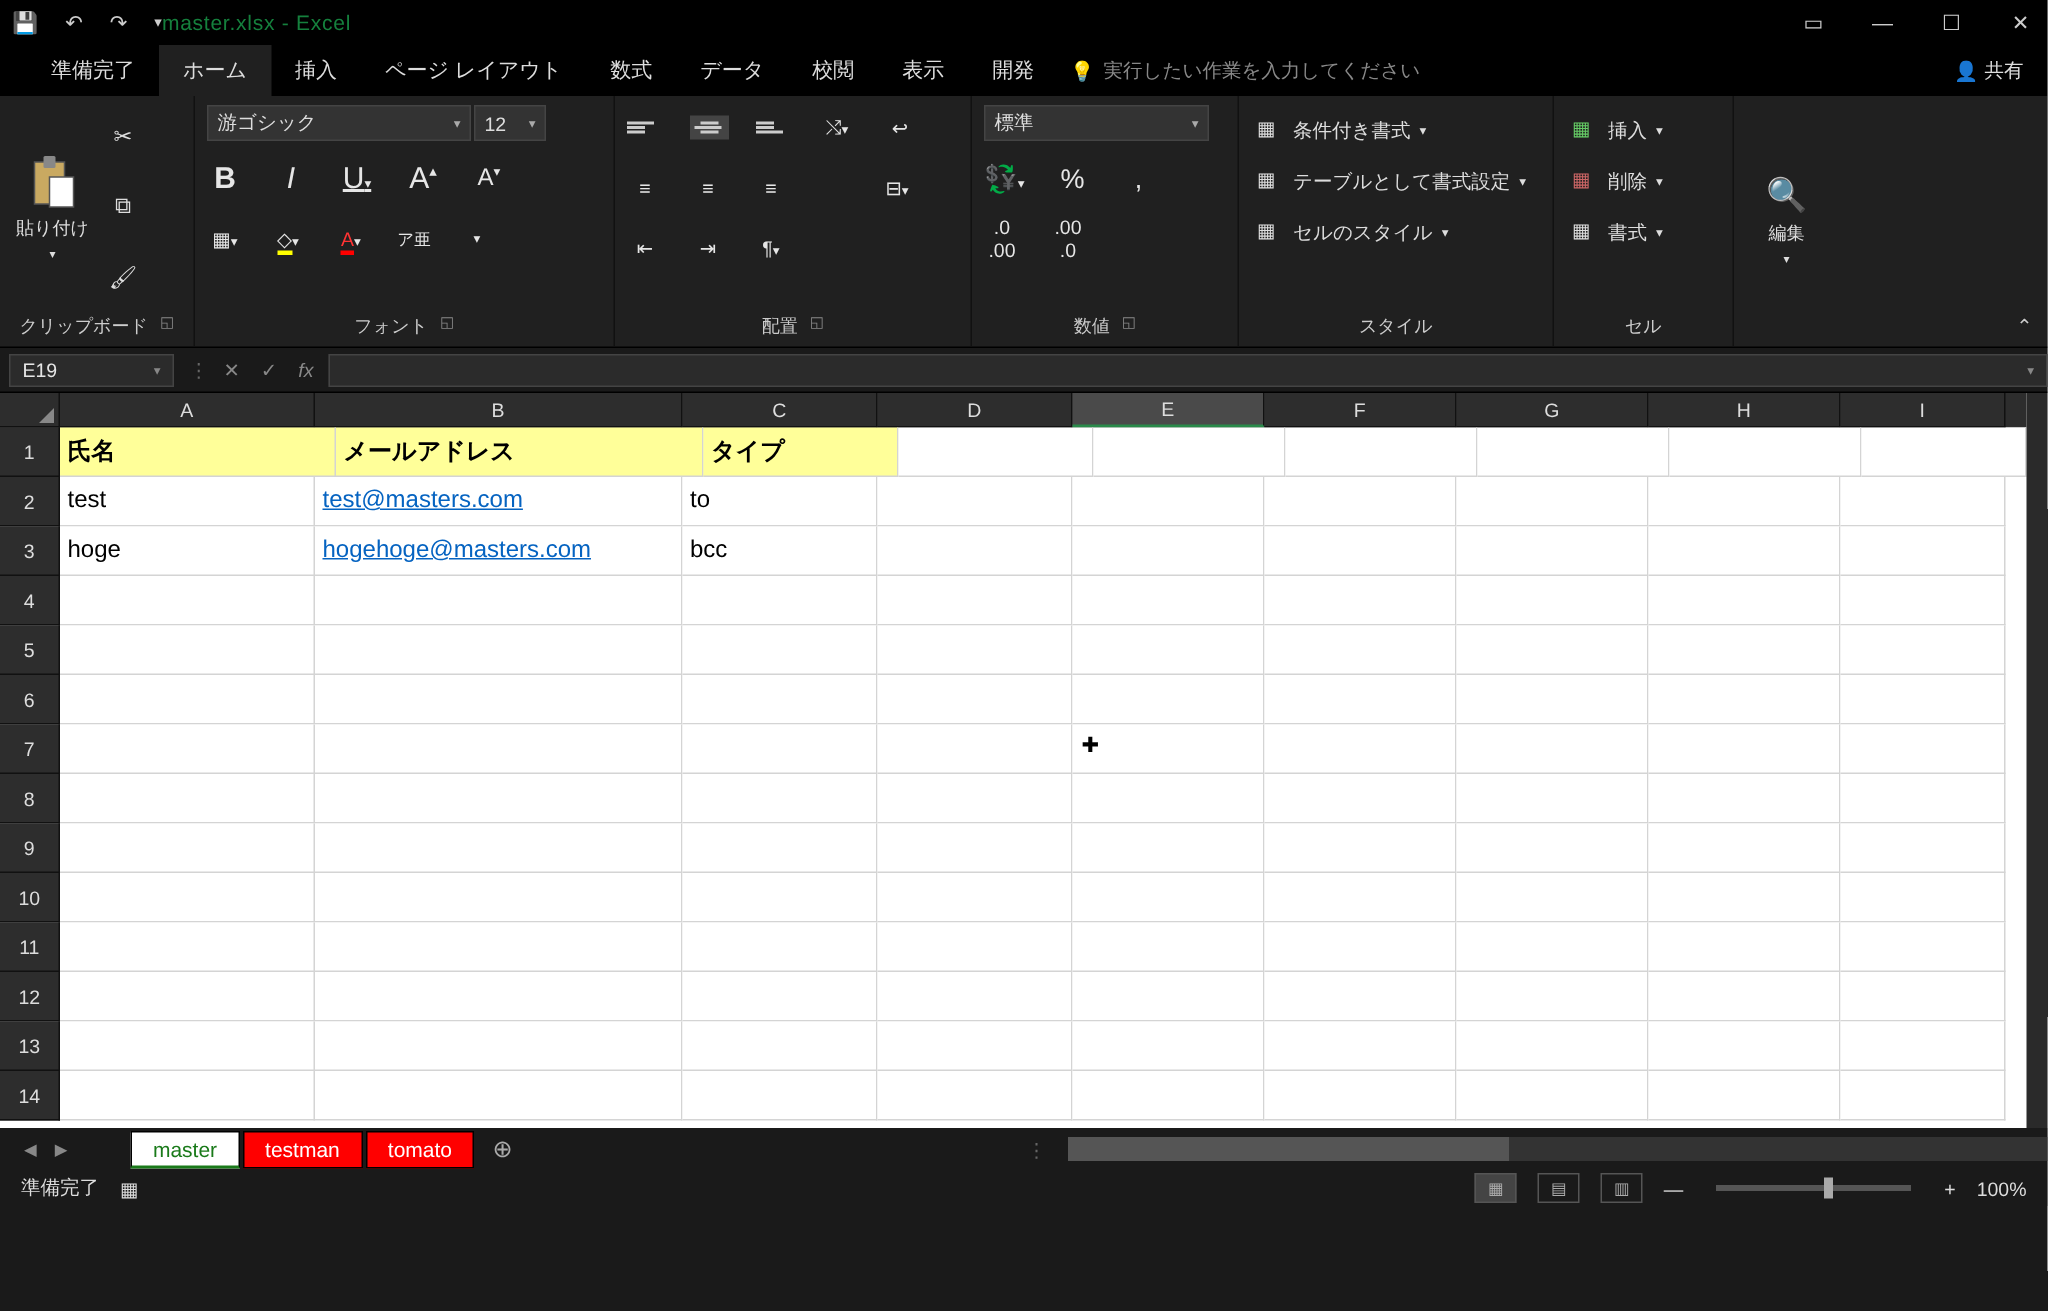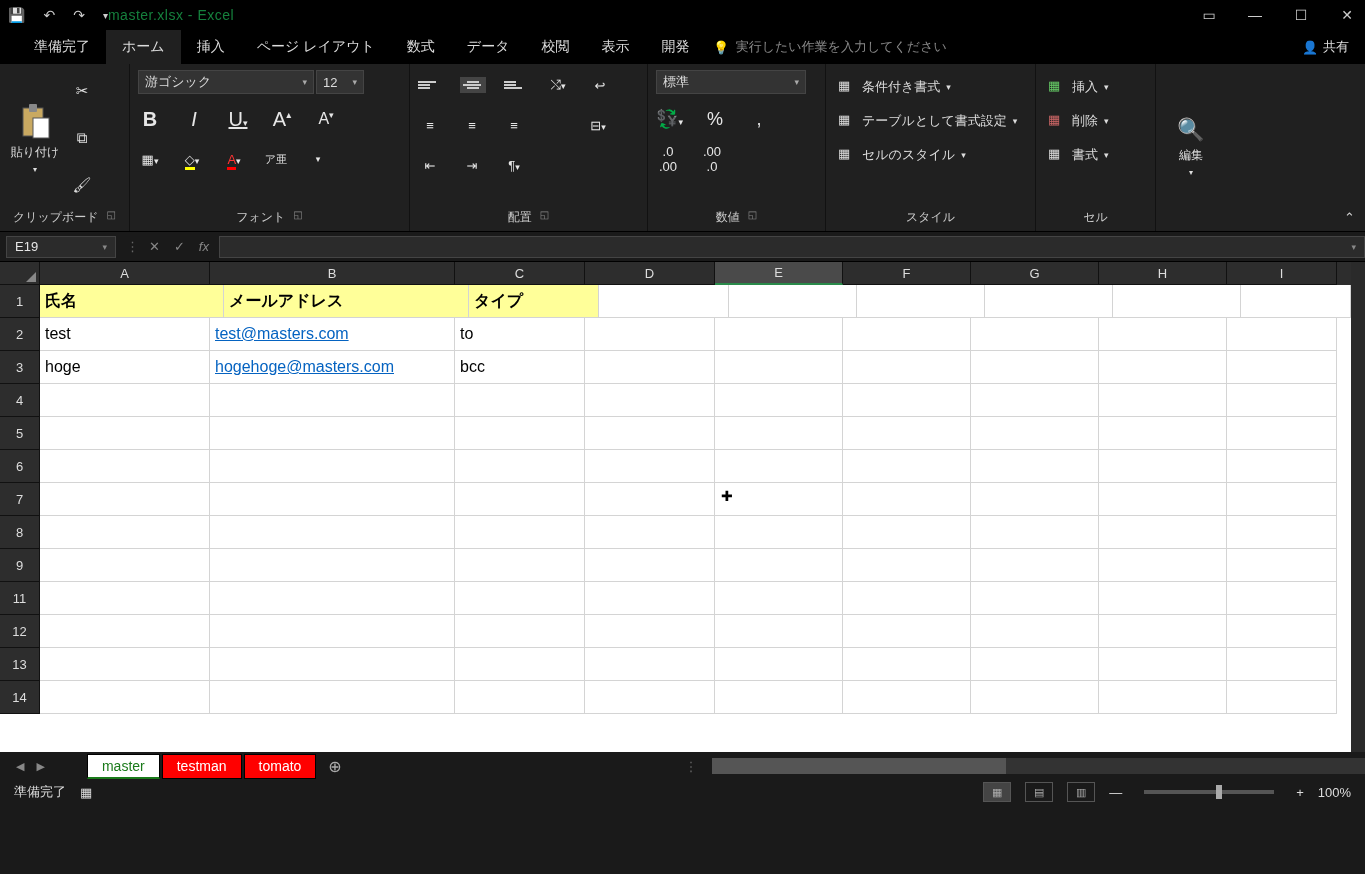--- a/index.html
+++ b/index.html
@@ -423,20 +423,32 @@
           <div class="cell" style="width: 245px;"></div>
           <div class="cell" style="width: 130px;"></div>
           <div class="cell" style="width: 130px;"></div>
           <div class="cell" style="width: 128px;"></div>
           <div class="cell" style="width: 128px;"></div>
           <div class="cell" style="width: 128px;"></div>
           <div class="cell" style="width: 128px;"></div>
           <div class="cell" style="width: 110px;"></div>
         </div>
         <div class="gridrow">
+          <div class="rowhdr">10</div>
+          <div class="cell" style="width: 170px;"></div>
+          <div class="cell" style="width: 245px;"></div>
+          <div class="cell" style="width: 130px;"></div>
+          <div class="cell" style="width: 130px;"></div>
+          <div class="cell" style="width: 128px;"></div>
+          <div class="cell" style="width: 128px;"></div>
+          <div class="cell" style="width: 128px;"></div>
+          <div class="cell" style="width: 128px;"></div>
+          <div class="cell" style="width: 110px;"></div>
+        </div>
+        <div class="gridrow">
           <div class="rowhdr">11</div>
           <div class="cell" style="width: 170px;"></div>
           <div class="cell" style="width: 245px;"></div>
           <div class="cell" style="width: 130px;"></div>
           <div class="cell" style="width: 130px;"></div>
           <div class="cell" style="width: 128px;"></div>
           <div class="cell" style="width: 128px;"></div>
           <div class="cell" style="width: 128px;"></div>
           <div class="cell" style="width: 128px;"></div>
           <div class="cell" style="width: 110px;"></div>

